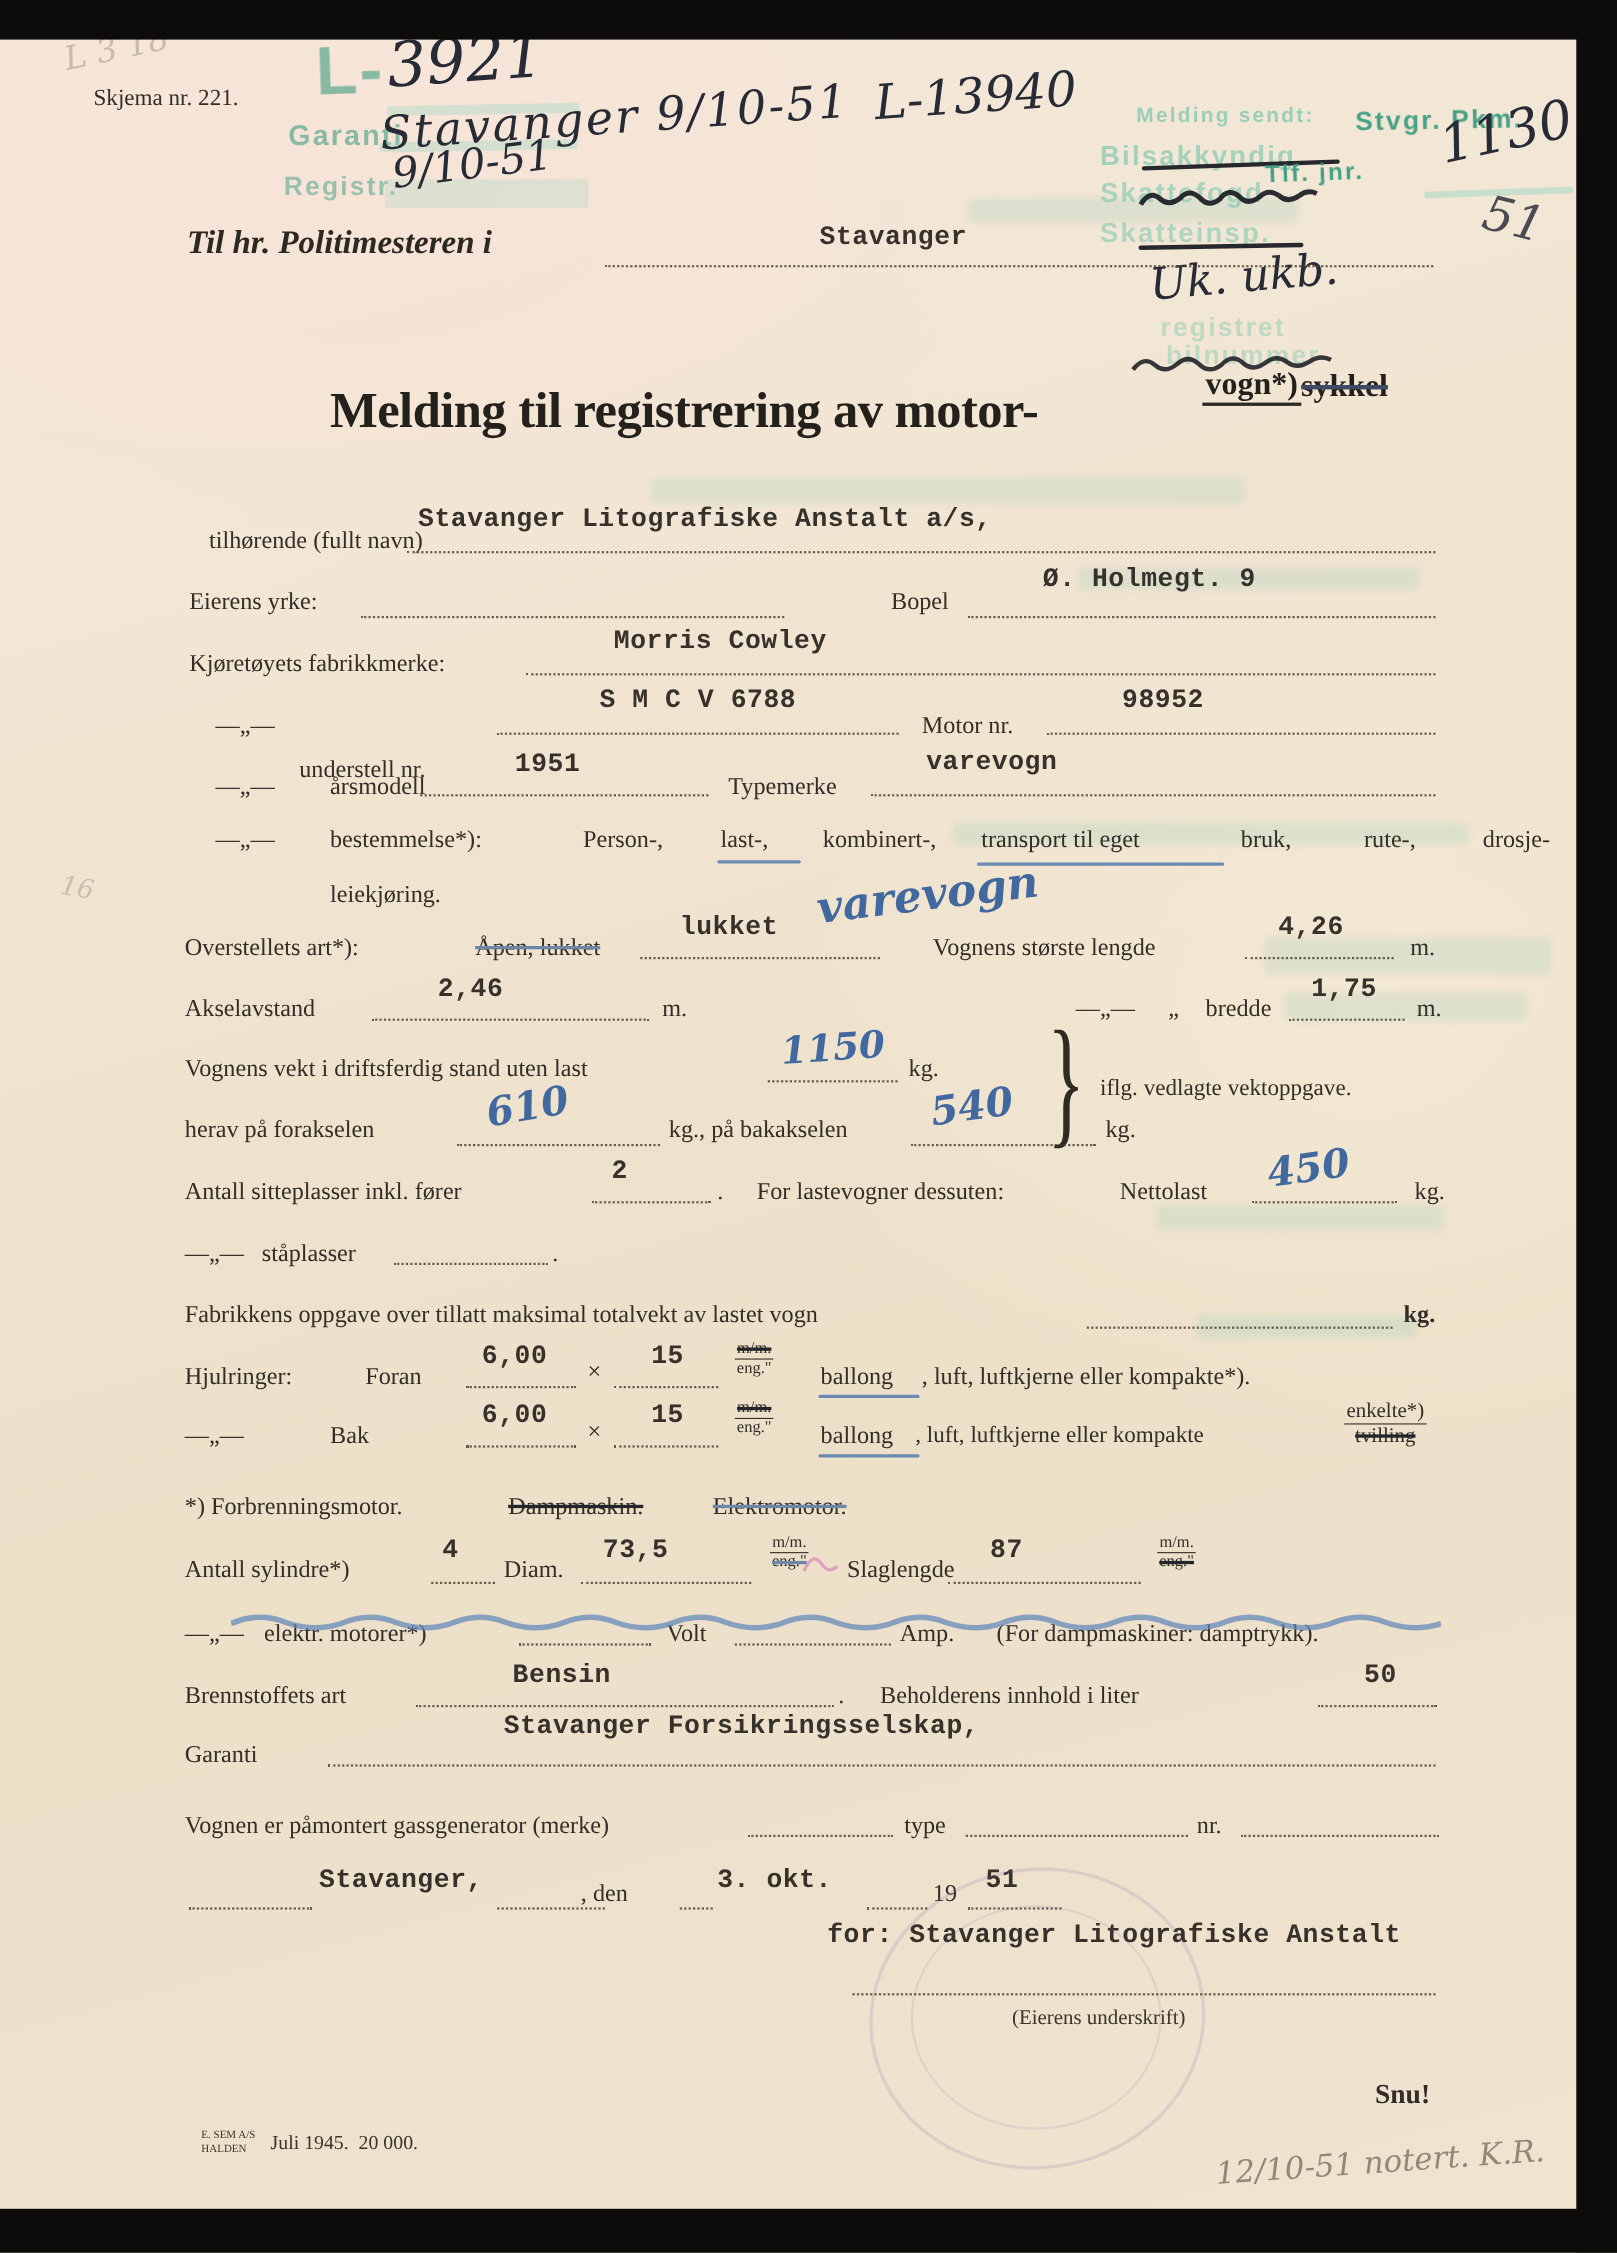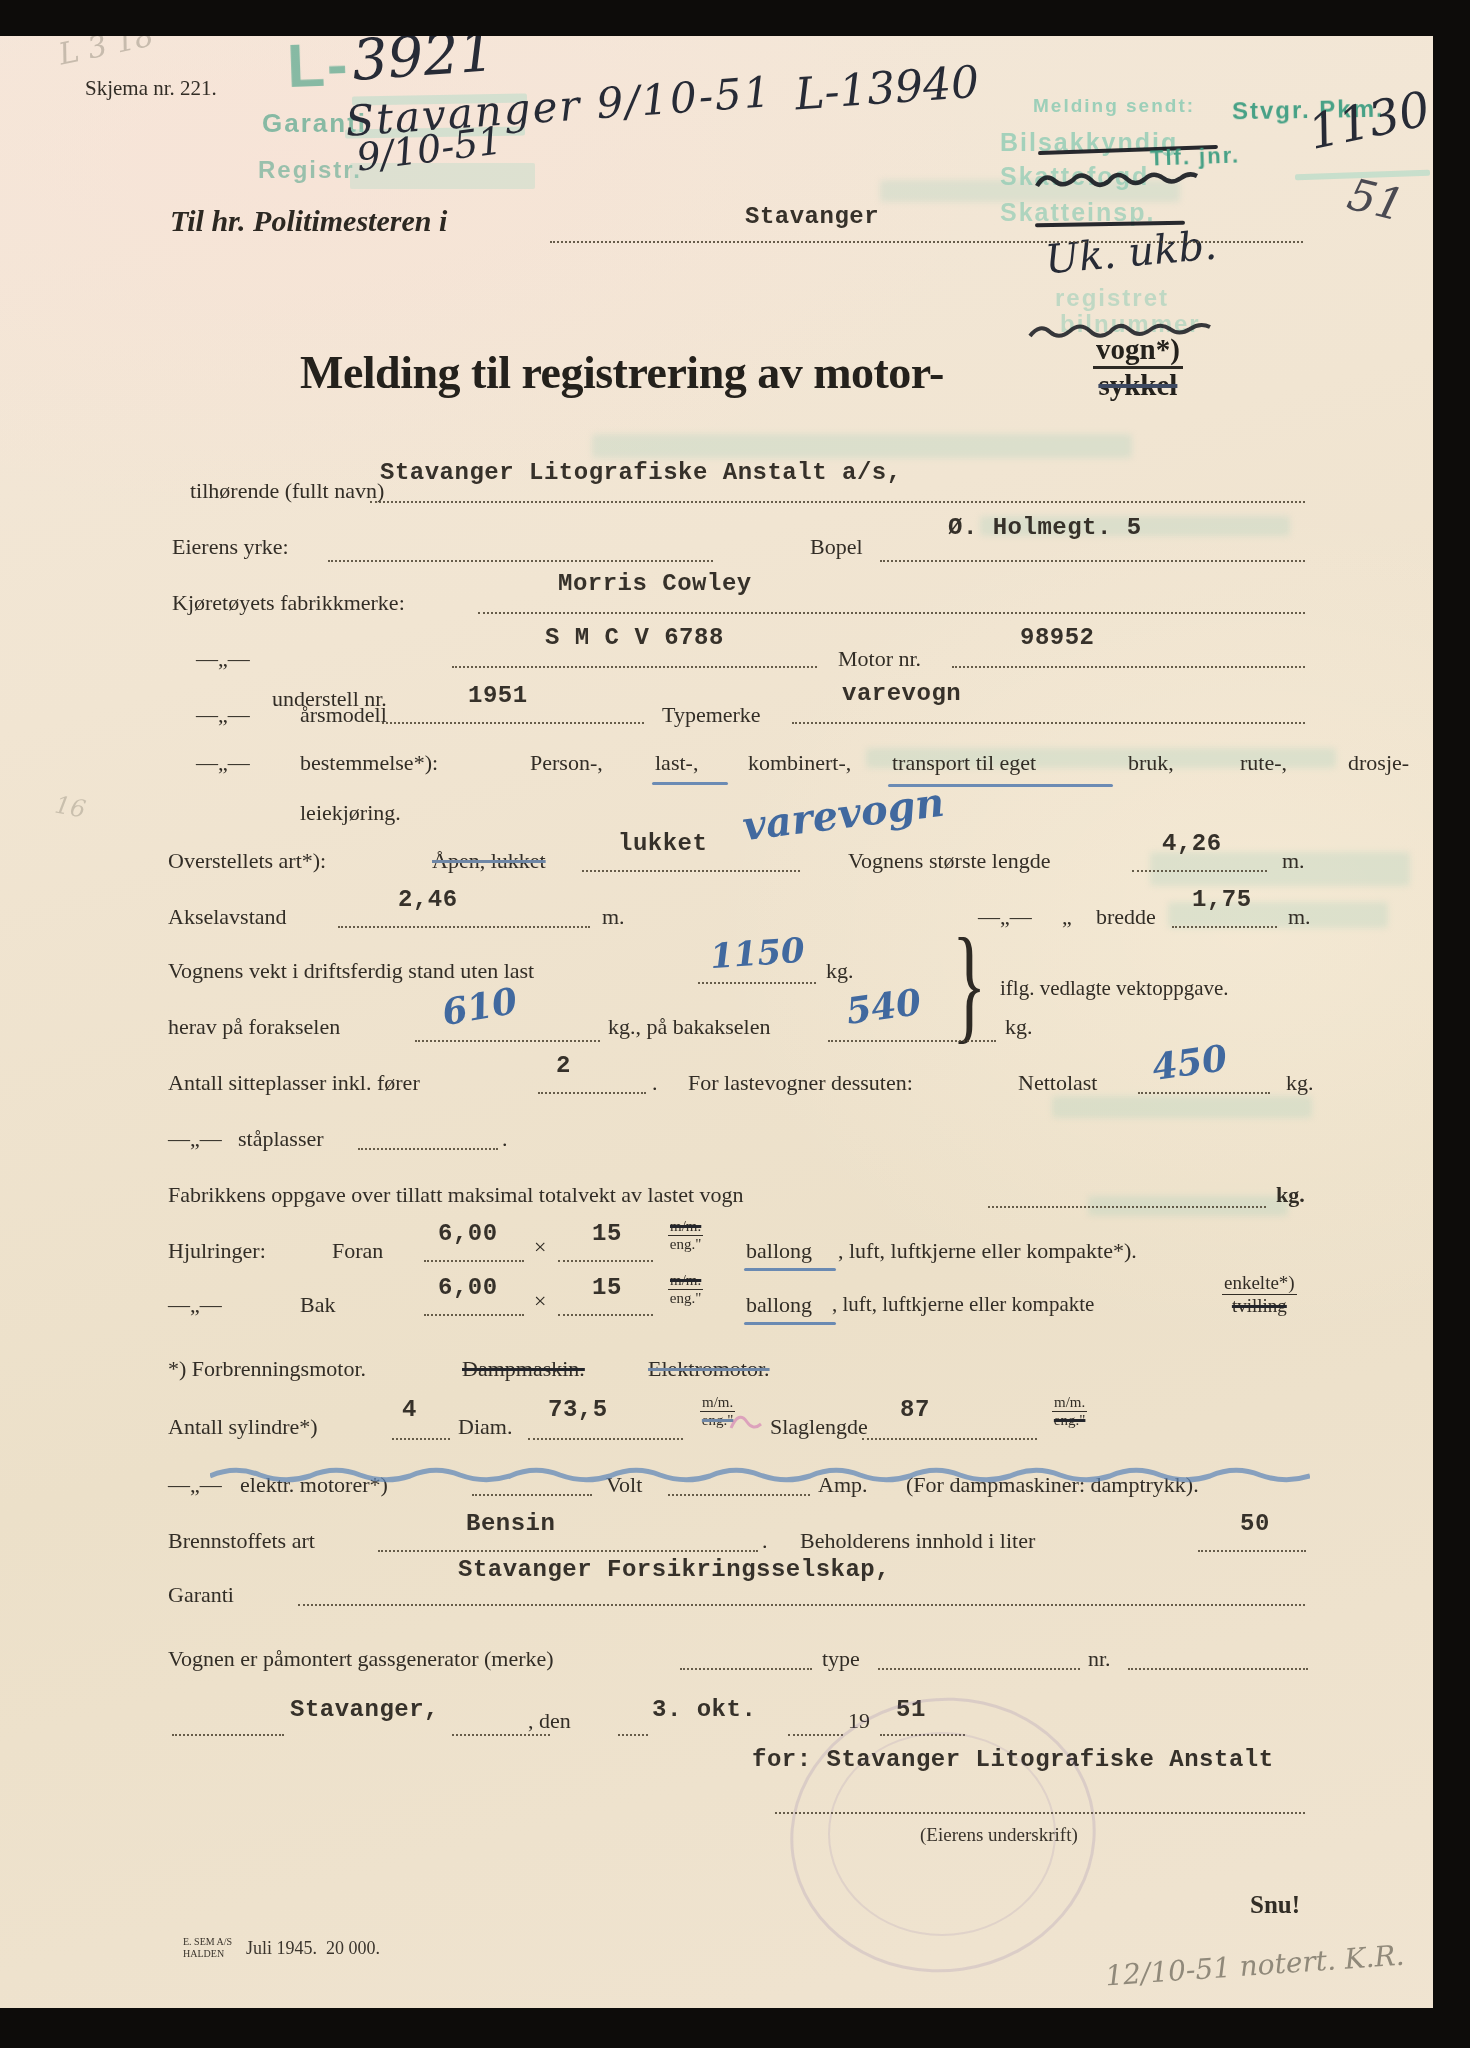--- a/index.html
+++ b/index.html
@@ -24,21 +24,21 @@
   .gbar{background:#9ed8c3;opacity:.38;border-radius:2px;}
   .ghost{background:rgba(135,200,178,.20);filter:blur(3px);border-radius:4px;}
   .dl{height:0;border-bottom:2px dotted rgba(78,68,50,.85);}
   .bu{height:3px;background:#4a74ad;opacity:.8;border-radius:2px;}
   .ks{background:#16181e;border-radius:2px;opacity:.92;}
   .frac{display:flex;flex-direction:column;align-items:center;font:15px/1.15 "Liberation Serif",serif;color:#322d26;text-align:center;}
   .frac .t{border-bottom:1.5px solid #322d26;padding:0 2px;}
   .st-dark{text-decoration:line-through;text-decoration-thickness:2.5px;text-decoration-color:#23252b;}
   .st-blue{text-decoration:line-through;text-decoration-thickness:3px;text-decoration-color:#6f87a6;}
   .title{font:bold 46px/1 "Liberation Serif",serif;color:#24211c;letter-spacing:-.5px;white-space:pre;}
-  .talt{display:flex;flex-direction:column;align-items:center;font:bold 29px/1.15 "Liberation Serif",serif;color:#24211c;}
+  .talt{display:flex;flex-direction:row;align-items:center;font:bold 29px/1.15 "Liberation Serif",serif;color:#24211c;}
   .talt .t{border-bottom:3px solid #2d2a24;padding:0 3px;}
   .talt .b{text-decoration:line-through;text-decoration-thickness:4px;text-decoration-color:#3e4a63;}
   .ital{font:italic 30px/1 "Liberation Serif",serif;color:#2c2822;white-space:pre;}
   .brace{font:400 130px/1 "Liberation Serif",serif;color:#2e2a24;transform:scaleX(.55);transform-origin:left top;}
   .circ{border-radius:50%;}
 </style>
 </head>
 <body>
 
 <div class="stage">
@@ -101,21 +101,21 @@
       <span class="b">sykkel</span>
     </span>
 
     <span class="a lab" style="left:190px;top:478px;">tilhørende (fullt navn)</span>
     <span class="a typ" style="left:380px;top:461px;">Stavanger Litografiske Anstalt a/s,</span>
     <div class="a dl" style="left:370px;top:501px;width:935px;"></div>
 
     <span class="a lab" style="left:172px;top:534px;">Eierens yrke:</span>
     <div class="a dl" style="left:328px;top:560px;width:385px;"></div>
     <span class="a lab" style="left:810px;top:534px;">Bopel</span>
-    <span class="a typ" style="left:948px;top:516px;">Ø. Holmegt. 5</span>
+    <span class="a typ" style="left:948px;top:516px;">Ø. Holmegt. 9</span>
     <div class="a dl" style="left:880px;top:560px;width:425px;"></div>
 
     <span class="a lab" style="left:172px;top:590px;">Kjøretøyets fabrikkmerke:</span>
     <span class="a typ" style="left:558px;top:572px;">Morris Cowley</span>
     <div class="a dl" style="left:478px;top:612px;width:827px;"></div>
 
     <span class="a lab" style="left:196px;top:646px;">—„—</span>
     <span class="a lab" style="left:272px;top:646px;margin-top:40px;">understell nr.</span>
     <span class="a typ" style="left:545px;top:626px;">S M C V 6788</span>
     <div class="a dl" style="left:452px;top:666px;width:365px;"></div>

